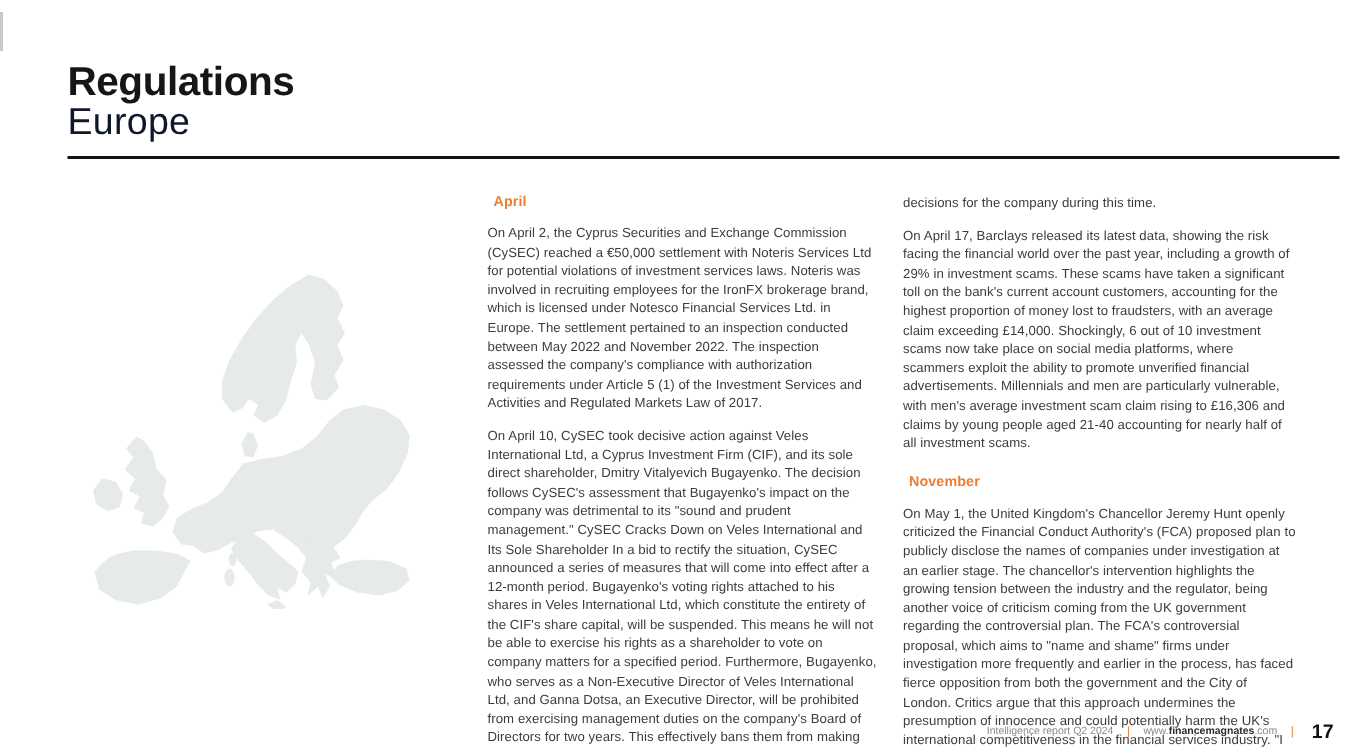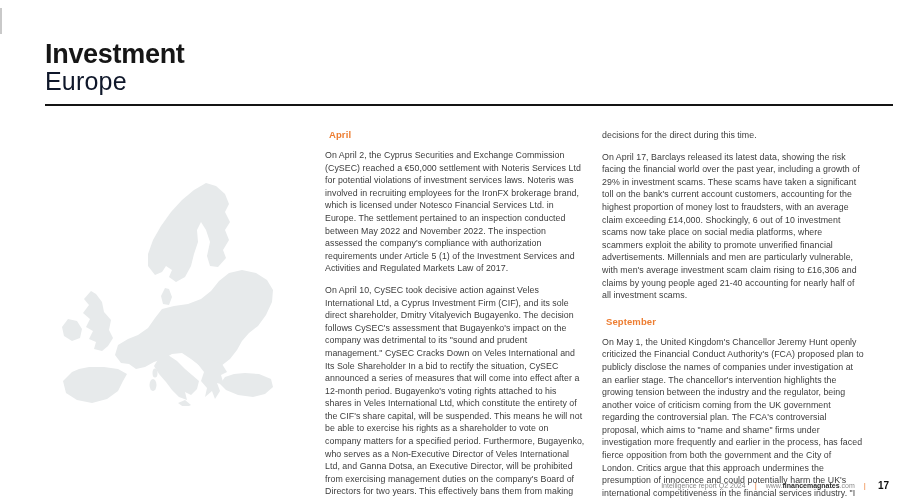--- a/index.html
+++ b/index.html
@@ -24,31 +24,31 @@
   .col { position:absolute; top:129px; color:#3c3c3c; }
   .col-left  { left:325px; width:260px; }
   .col-right { left:602px; width:262px; }
   .col p { font-size:8.8px; line-height:12.6px; margin:0 0 9px 0; letter-spacing:0.05px; }
   .section-heading { font-size:9.5px; font-weight:700; color:#ED7D31; margin:0 0 9px 4px; letter-spacing:0.1px; }
   .section-heading.gap-above { margin-top:14px; }
 
   .footer { position:absolute; right:8px; top:480px; display:flex; align-items:center; gap:9px; font-size:7px; color:#8a8a8a; }
   .footer .sep { color:#ED7D31; font-size:8px; line-height:8px; }
   .footer .site b { color:#2a2a2a; font-weight:700; }
-  .footer .pagenum { font-size:10px; font-weight:700; color:#111; padding:0 3px; }
+  .footer .pagenum { font-size:13px; font-weight:700; color:#111; padding:0 3px; }
 </style>
 </head>
 <body>
 
 <div class="page">
 
   <div class="edge-tick"></div>
 
   <div class="header">
-    <div class="title">Investment</div>
+    <div class="title">Regulations</div>
     <div class="subtitle">Europe</div>
   </div>
   <div class="header-rule"></div>
 
   <div class="map-wrap">
     <svg viewBox="0 0 220 228">
       <g fill="#E7EAEB">
 
         <path d="M97,97 L90,88 L90,76 L95,62 L103,48 L113,34 L124,22 L136,12 L148,5
                  L158,8 L167,16 L171,26 L167,34 L172,44 L167,52 L171,62 L165,72 L168,80 L160,89
@@ -87,23 +87,23 @@
     </svg>
   </div>
 
   <div class="col col-left">
     <h2 class="section-heading">April</h2>
     <p>On April 2, the Cyprus Securities and Exchange Commission (CySEC) reached a €50,000 settlement with Noteris Services Ltd for potential violations of investment services laws. Noteris was involved in recruiting employees for the IronFX brokerage brand, which is licensed under Notesco Financial Services Ltd. in Europe. The settlement pertained to an inspection conducted between May 2022 and November 2022. The inspection assessed the company's compliance with authorization requirements under Article 5 (1) of the Investment Services and Activities and Regulated Markets Law of 2017.</p>
     <p>On April 10, CySEC took decisive action against Veles International Ltd, a Cyprus Investment Firm (CIF), and its sole direct shareholder, Dmitry Vitalyevich Bugayenko. The decision follows CySEC's assessment that Bugayenko's impact on the company was detrimental to its "sound and prudent management." CySEC Cracks Down on Veles International and Its Sole Shareholder In a bid to rectify the situation, CySEC announced a series of measures that will come into effect after a 12-month period. Bugayenko's voting rights attached to his shares in Veles International Ltd, which constitute the entirety of the CIF's share capital, will be suspended. This means he will not be able to exercise his rights as a shareholder to vote on company matters for a specified period. Furthermore, Bugayenko, who serves as a Non-Executive Director of Veles International Ltd, and Ganna Dotsa, an Executive Director, will be prohibited from exercising management duties on the company's Board of Directors for two years. This effectively bans them from making managerial</p>
   </div>
 
   <div class="col col-right">
-    <p>decisions for the direct during this time.</p>
+    <p>decisions for the company during this time.</p>
     <p>On April 17, Barclays released its latest data, showing the risk facing the financial world over the past year, including a growth of 29% in investment scams. These scams have taken a significant toll on the bank's current account customers, accounting for the highest proportion of money lost to fraudsters, with an average claim exceeding £14,000. Shockingly, 6 out of 10 investment scams now take place on social media platforms, where scammers exploit the ability to promote unverified financial advertisements. Millennials and men are particularly vulnerable, with men's average investment scam claim rising to £16,306 and claims by young people aged 21-40 accounting for nearly half of all investment scams.</p>
-    <h2 class="section-heading gap-above">September</h2>
+    <h2 class="section-heading gap-above">November</h2>
     <p>On May 1, the United Kingdom's Chancellor Jeremy Hunt openly criticized the Financial Conduct Authority's (FCA) proposed plan to publicly disclose the names of companies under investigation at an earlier stage. The chancellor's intervention highlights the growing tension between the industry and the regulator, being another voice of criticism coming from the UK government regarding the controversial plan. The FCA's controversial proposal, which aims to "name and shame" firms under investigation more frequently and earlier in the process, has faced fierce opposition from both the government and the City of London.  Critics argue that this approach undermines the presumption of innocence and could potentially harm the UK's international competitiveness in the financial services industry. "I</p>
   </div>
 
   <div class="footer">
     <span class="label">Intelligence report Q2 2024</span>
     <span class="sep">|</span>
     <span class="site"><span>www.</span><b>financemagnates</b><span>.com</span></span>
     <span class="sep">|</span>
     <span class="pagenum">17</span>
   </div>

